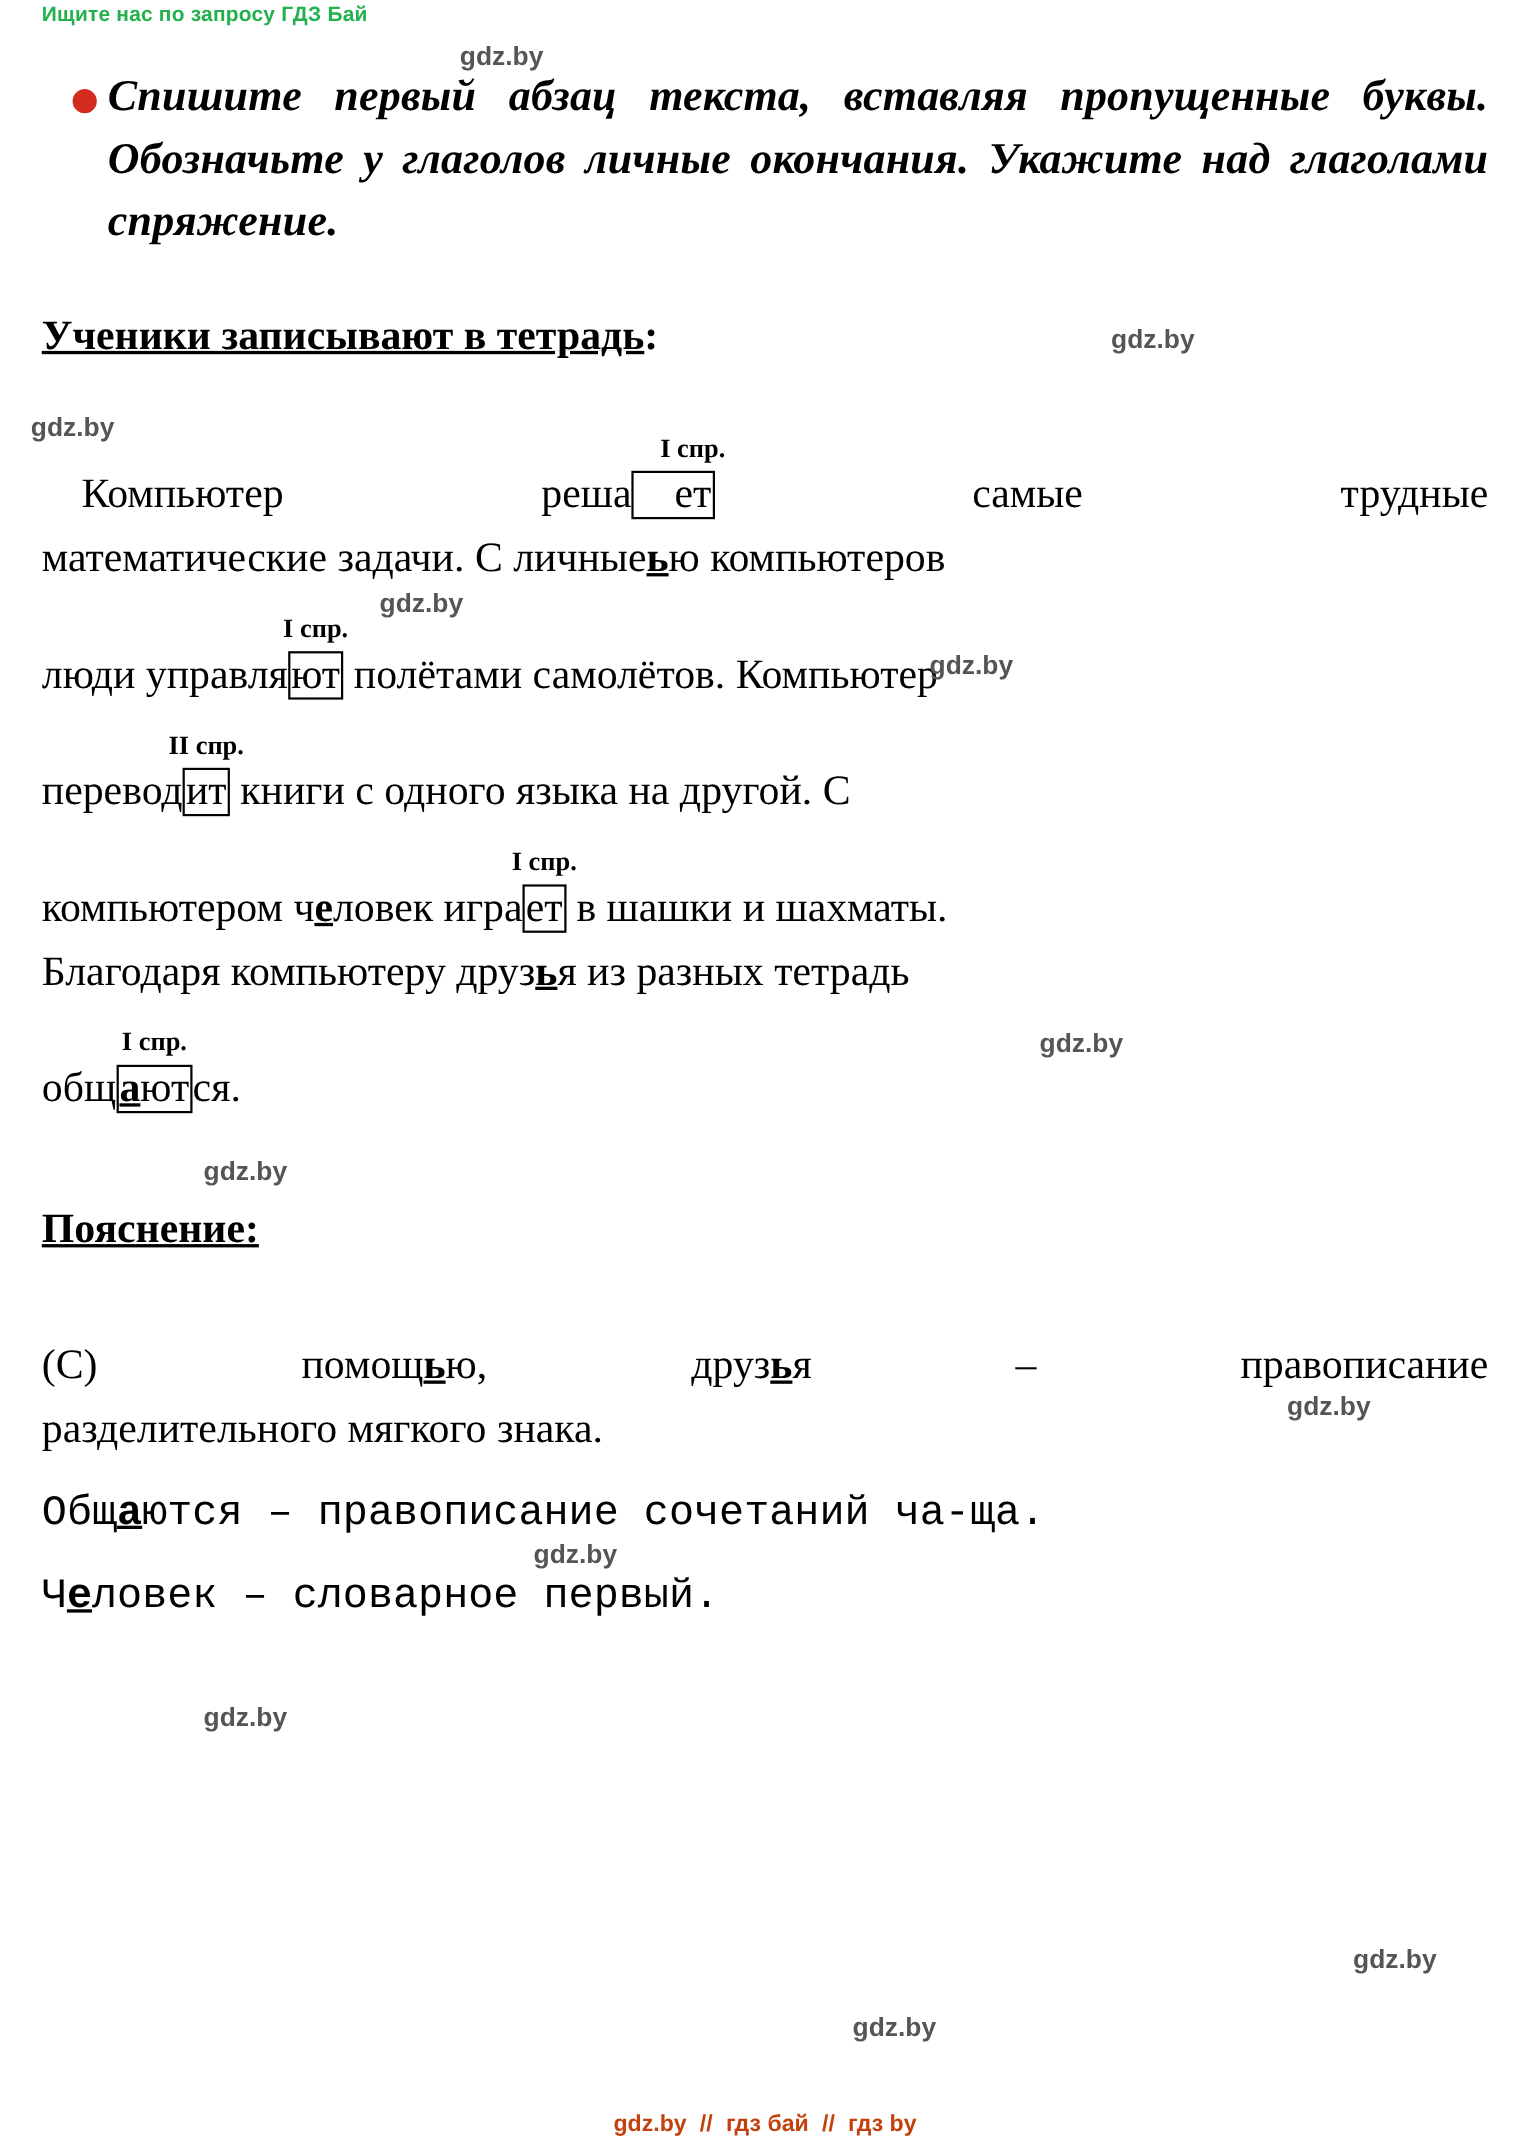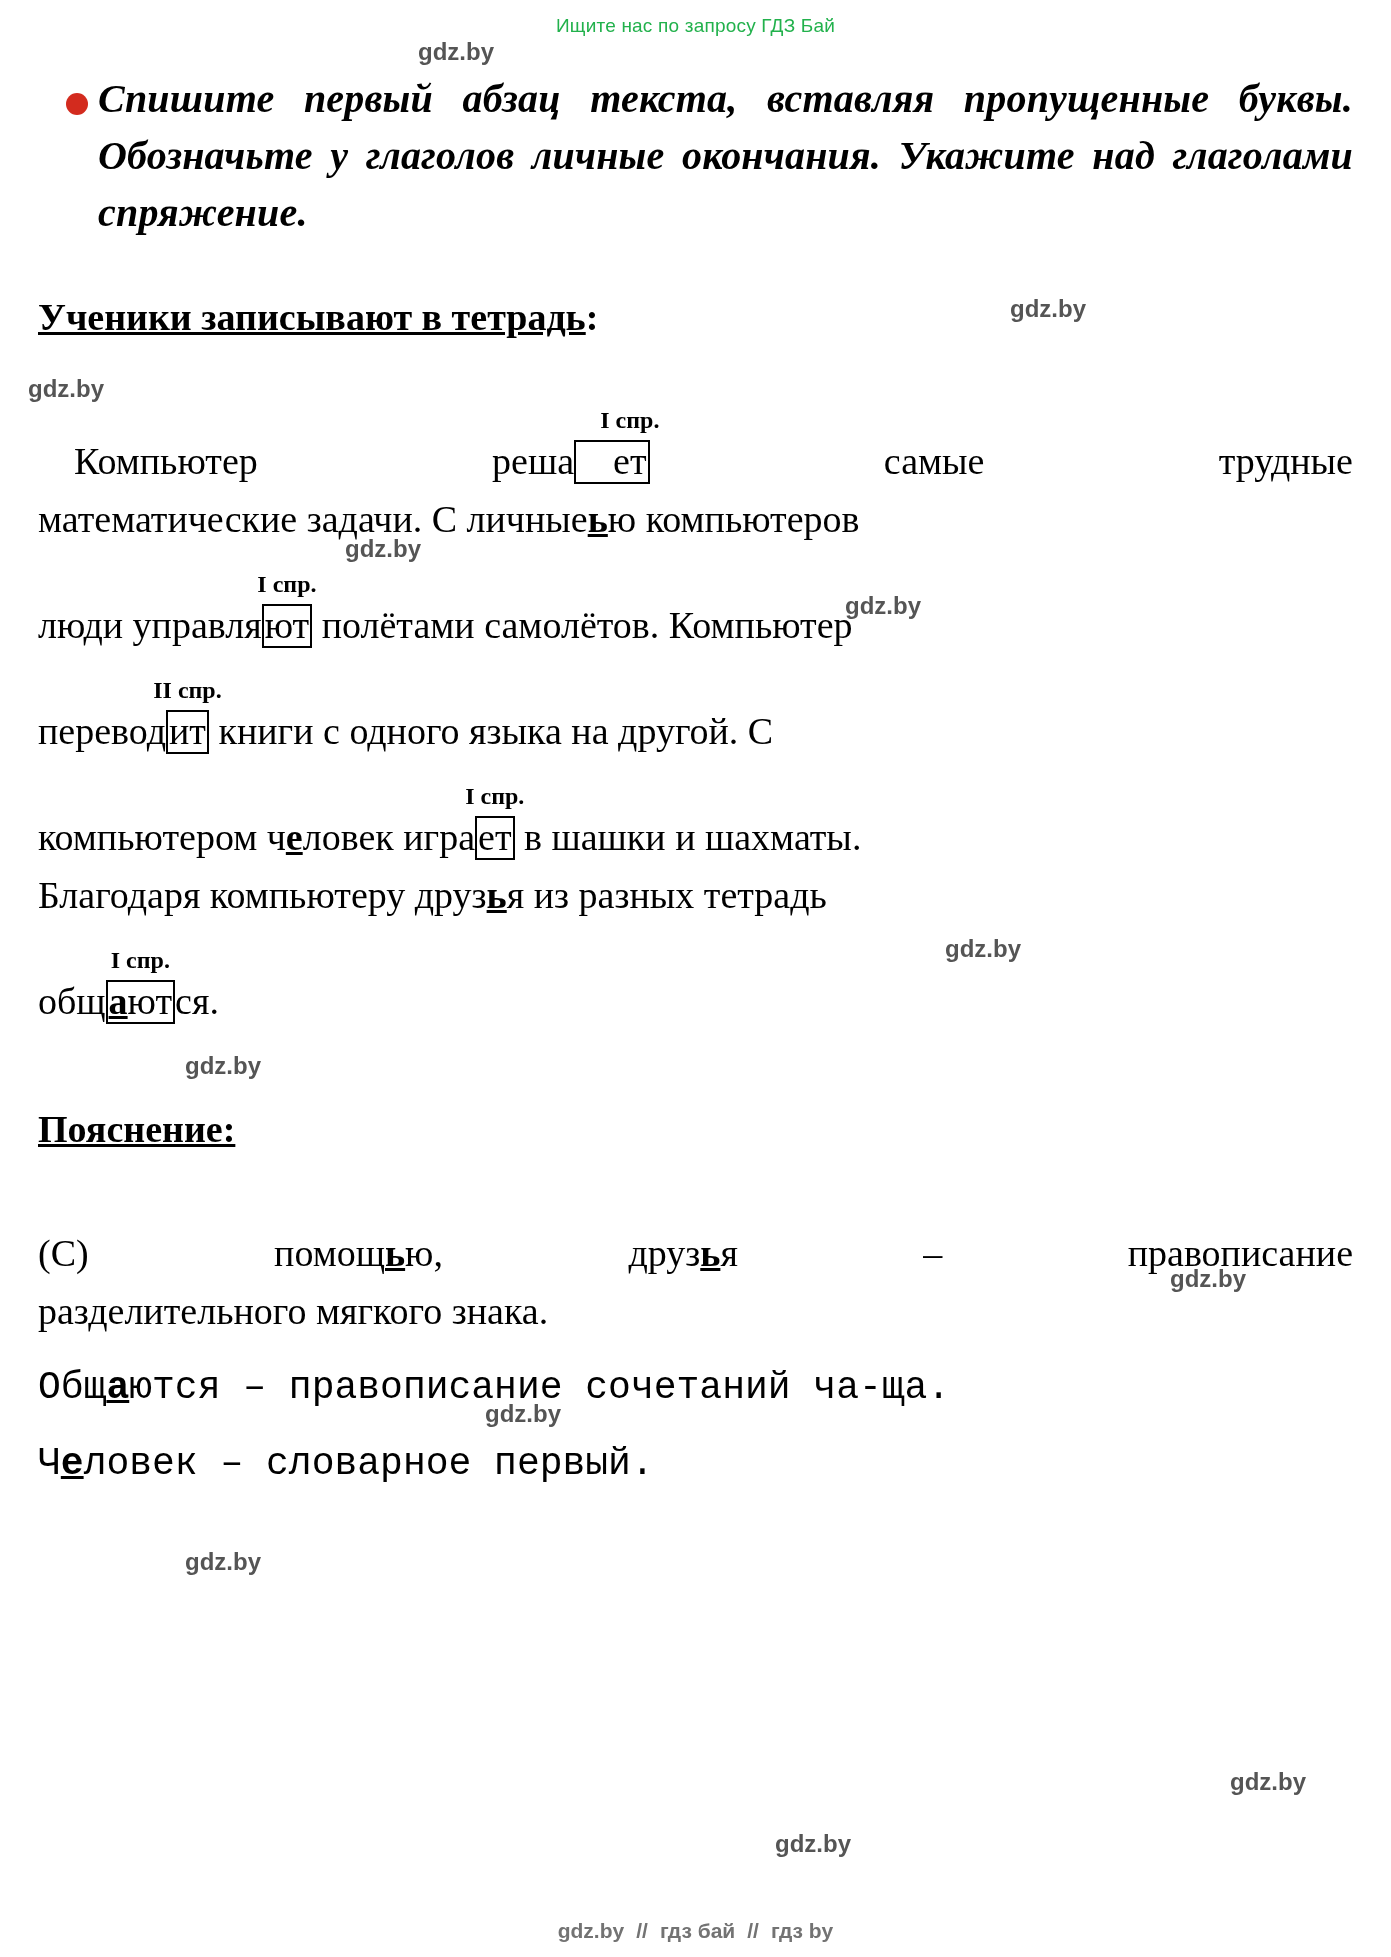--- a/index.html
+++ b/index.html
@@ -18,26 +18,27 @@
   .page {
     position: relative;
     width: 1391px;
     height: 1957px;
     box-sizing: border-box;
     padding: 0 38px;
   }
 
   
   .top-banner {
-    text-align: center;
+    text-align: left;
     color: #22b14c;
     font-family: "Liberation Sans", sans-serif;
     font-size: 19px;
-    padding-top: 15px;
+    padding-top: 3px;
     letter-spacing: 0.2px;
+    font-weight: bold;
   }
 
   
   .wm {
     position: absolute;
     font-family: "Liberation Sans", sans-serif;
     font-size: 24px;
     color: #555555;
     font-weight: 600;
     white-space: nowrap;
@@ -118,21 +119,21 @@
 
   
   .footer {
     position: absolute;
     left: 0;
     right: 0;
     bottom: 14px;
     text-align: center;
     font-family: "Liberation Sans", sans-serif;
     font-size: 21px;
-    color: #737373;
+    color: #c2410c;
     font-weight: 600;
   }
   .footer span { margin: 0 6px; }
 </style>
 </head>
 <body>
 
 <div class="page">
 
   <div class="top-banner">Ищите нас по запросу ГДЗ Бай</div>

